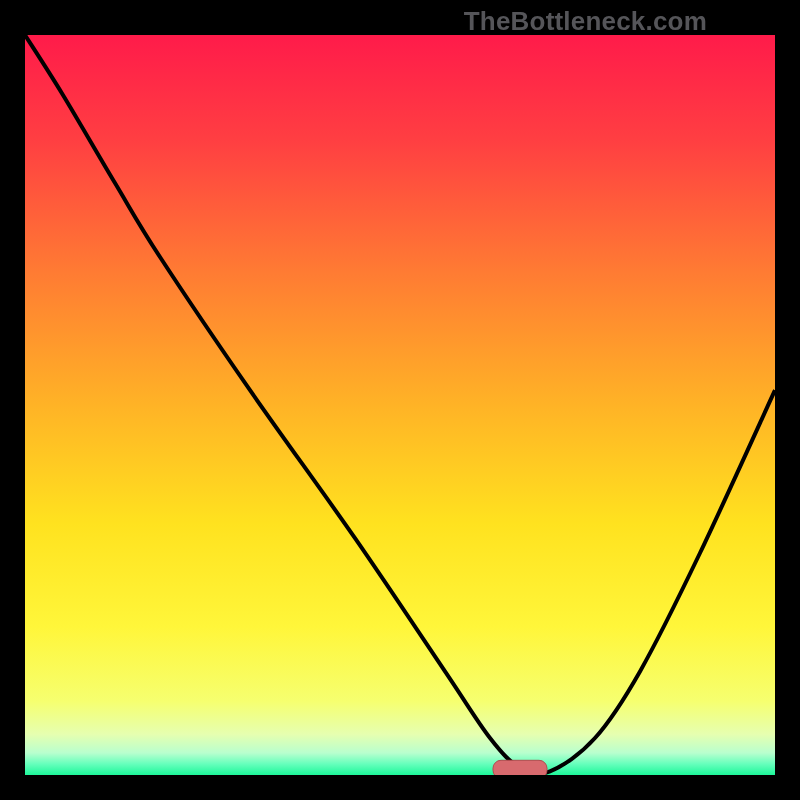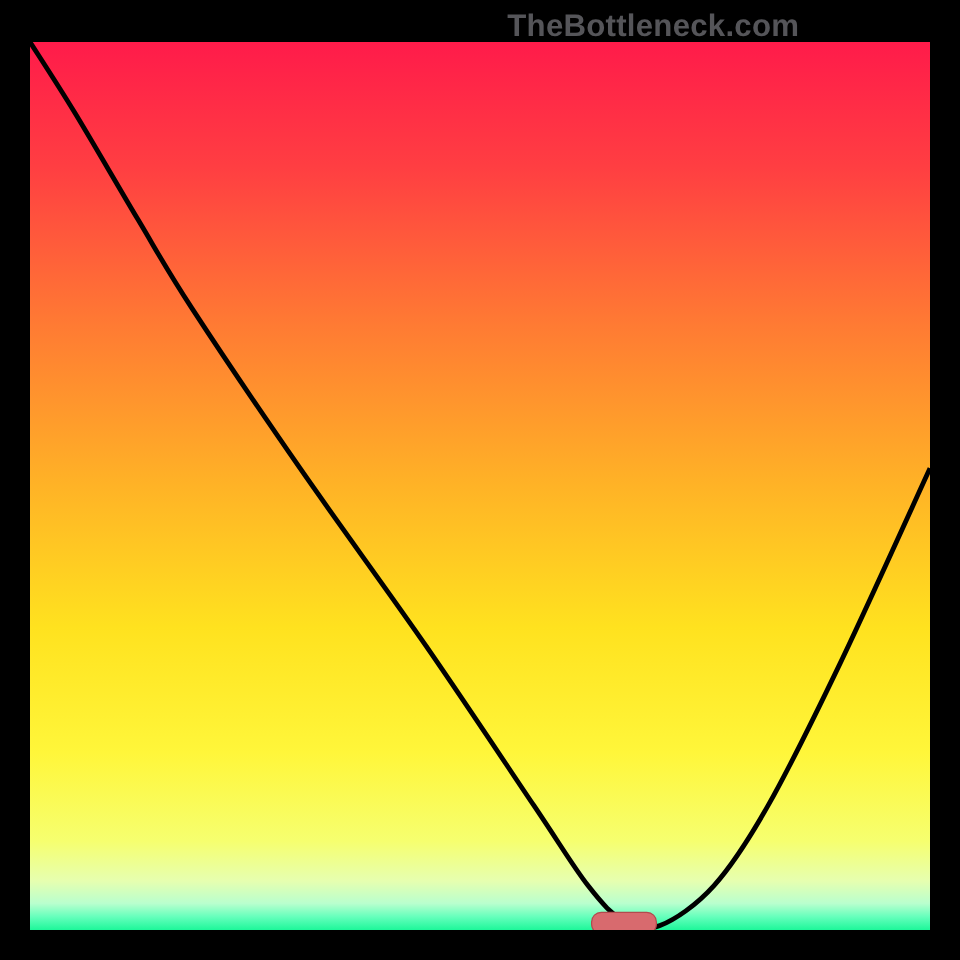--- a/index.html
+++ b/index.html
@@ -11,20 +11,21 @@
     overflow: hidden;
     font-family: Arial, Helvetica, sans-serif;
   }
   .frame {
     position: absolute;
     left: 0;
     top: 0;
     width: 680px;
     height: 800px;
     background: #000;
+    padding-left: 41px;
   }
   .watermark {
     position: absolute;
     top: 6px;
     right: 14px;
     color: #555559;
     font-size: 26px;
     font-weight: 600;
     letter-spacing: 0.2px;
     user-select: none;

